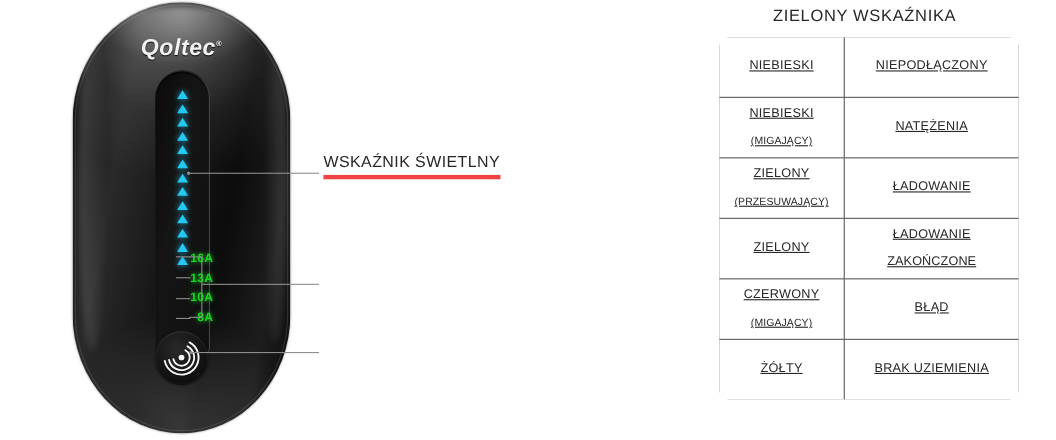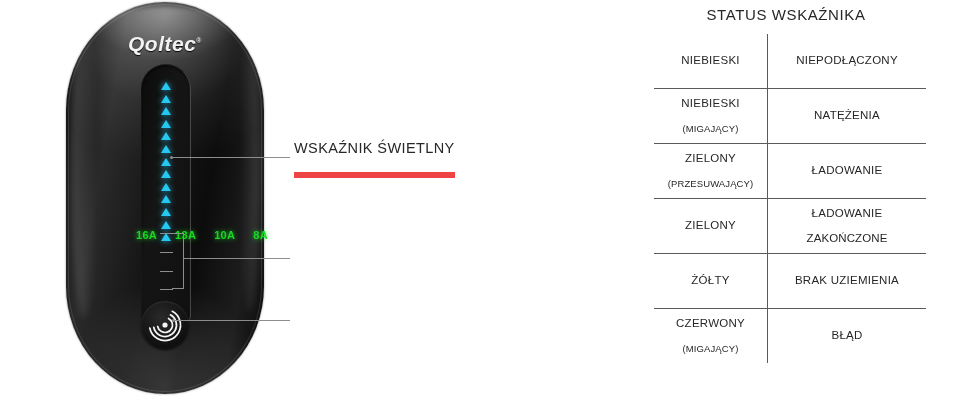--- a/index.html
+++ b/index.html
@@ -144,23 +144,23 @@
     border-bottom: 8px solid #24c8f0;
     filter: drop-shadow(0 0 3px rgba(40,200,245,0.85));
   }
 
   .amp-list {
     position: absolute;
     left: 70px;
     top: 228px;
     width: 58px;
     display: flex;
-    flex-direction: row;
+    flex-direction: column;
     align-items: flex-end;
-    gap: 18px;
+    gap: 7px;
   }
   .amp-label {
     color: #17d91f;
     font-size: 11px;
     font-weight: bold;
     letter-spacing: 0.3px;
     text-shadow: 0 0 5px rgba(30,230,50,0.85);
     line-height: 11px;
   }
 
@@ -207,22 +207,22 @@
     background: #8d8d8d;
   }
 
   
   .annot {
     position: absolute;
     color: #272727;
     font-size: 14.5px;
     letter-spacing: 0.4px;
     white-space: nowrap;
-    border-bottom: 6px solid #ef4444;
-    padding-bottom: 15px;
+    border-bottom: 4px solid #ef4444;
+    padding-bottom: 2px;
     line-height: 17px;
   }
 
   
   #status-table-wrap {
     position: absolute;
     left: 652px;
     top: 6px;
     width: 268px;
   }
@@ -246,20 +246,21 @@
   table.status-table td {
     border: 1px solid #5a5a5a;
     text-align: center;
     vertical-align: middle;
     color: #272727;
     font-size: 11.5px;
     letter-spacing: 0.25px;
     padding: 3px 2px;
     height: 48px;
     line-height: 13.5px;
+    text-decoration: underline;
   }
   table.status-table td.col-left { width: 109px; }
   table.status-table td.col-right { width: 154px; }
   .cell-sub {
     display: block;
     font-size: 9.5px;
     letter-spacing: 0.1px;
     margin-top: 12px;
   }
   
@@ -330,44 +331,44 @@
   <div class="leader" style="left:184px; top:258px; width:106px;"></div>
 
   <div class="leader-dot" style="left:172px; top:319px;"></div>
   <div class="leader" style="left:174px; top:320px; width:116px;"></div>
 
   <div class="annot" style="left:294px; top:140px;">WSKAŹNIK ŚWIETLNY</div>
 
 
 
   <div id="status-table-wrap">
-    <div class="table-title">STATUS WSKAŹNIKA</div>
+    <div class="table-title">ZIELONY WSKAŹNIKA</div>
     <table class="status-table">
       <tbody id="status-tbody">
           <tr>
             <td class="col-left">NIEBIESKI</td>
             <td class="col-right">NIEPODŁĄCZONY</td>
           </tr>
           <tr>
             <td class="col-left">NIEBIESKI<span class="cell-sub">(MIGAJĄCY)</span></td>
             <td class="col-right">NATĘŻENIA</td>
           </tr>
           <tr>
             <td class="col-left">ZIELONY<span class="cell-sub">(PRZESUWAJĄCY)</span></td>
             <td class="col-right">ŁADOWANIE</td>
           </tr>
           <tr>
             <td class="col-left">ZIELONY</td>
             <td class="col-right">ŁADOWANIE<span class="cell-sub" style="font-size: 11.5px;">ZAKOŃCZONE</span></td>
           </tr>
           <tr>
+            <td class="col-left">CZERWONY<span class="cell-sub">(MIGAJĄCY)</span></td>
+            <td class="col-right">BŁĄD</td>
+          </tr>
+          <tr>
             <td class="col-left">ŻÓŁTY</td>
             <td class="col-right">BRAK UZIEMIENIA</td>
-          </tr>
-          <tr>
-            <td class="col-left">CZERWONY<span class="cell-sub">(MIGAJĄCY)</span></td>
-            <td class="col-right">BŁĄD</td>
           </tr>
         </tbody>
     </table>
   </div>
 
 </div>
 
 </body></html>

